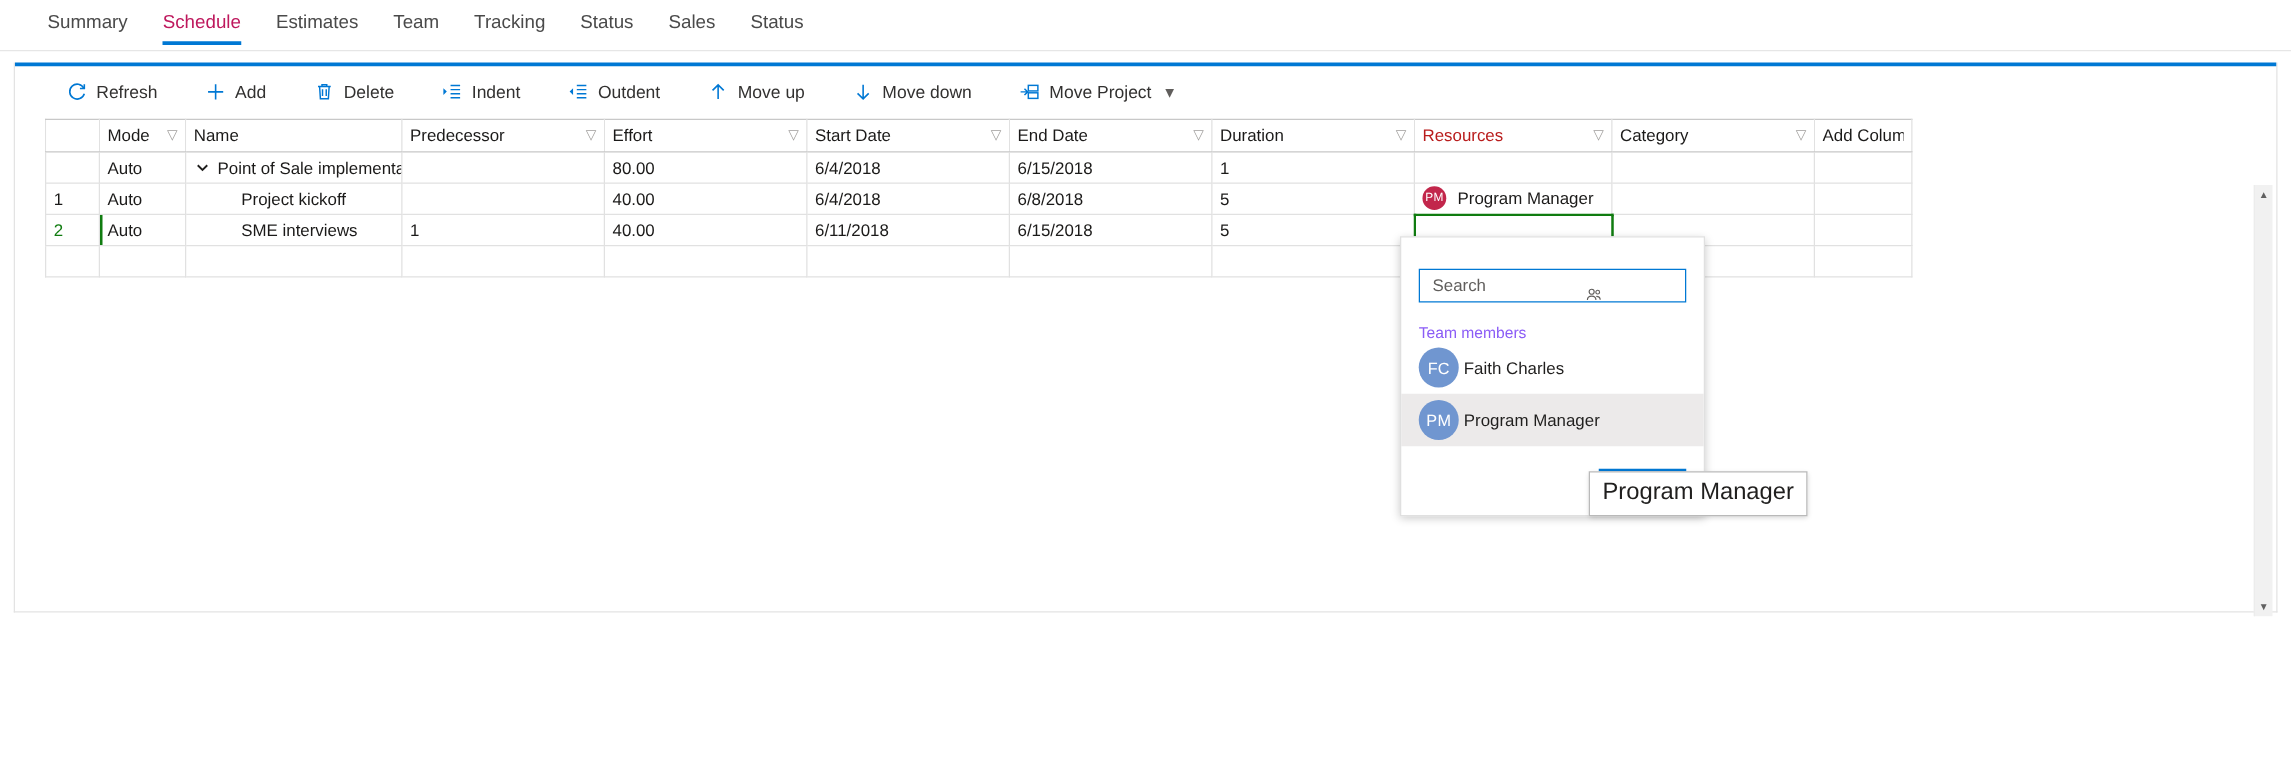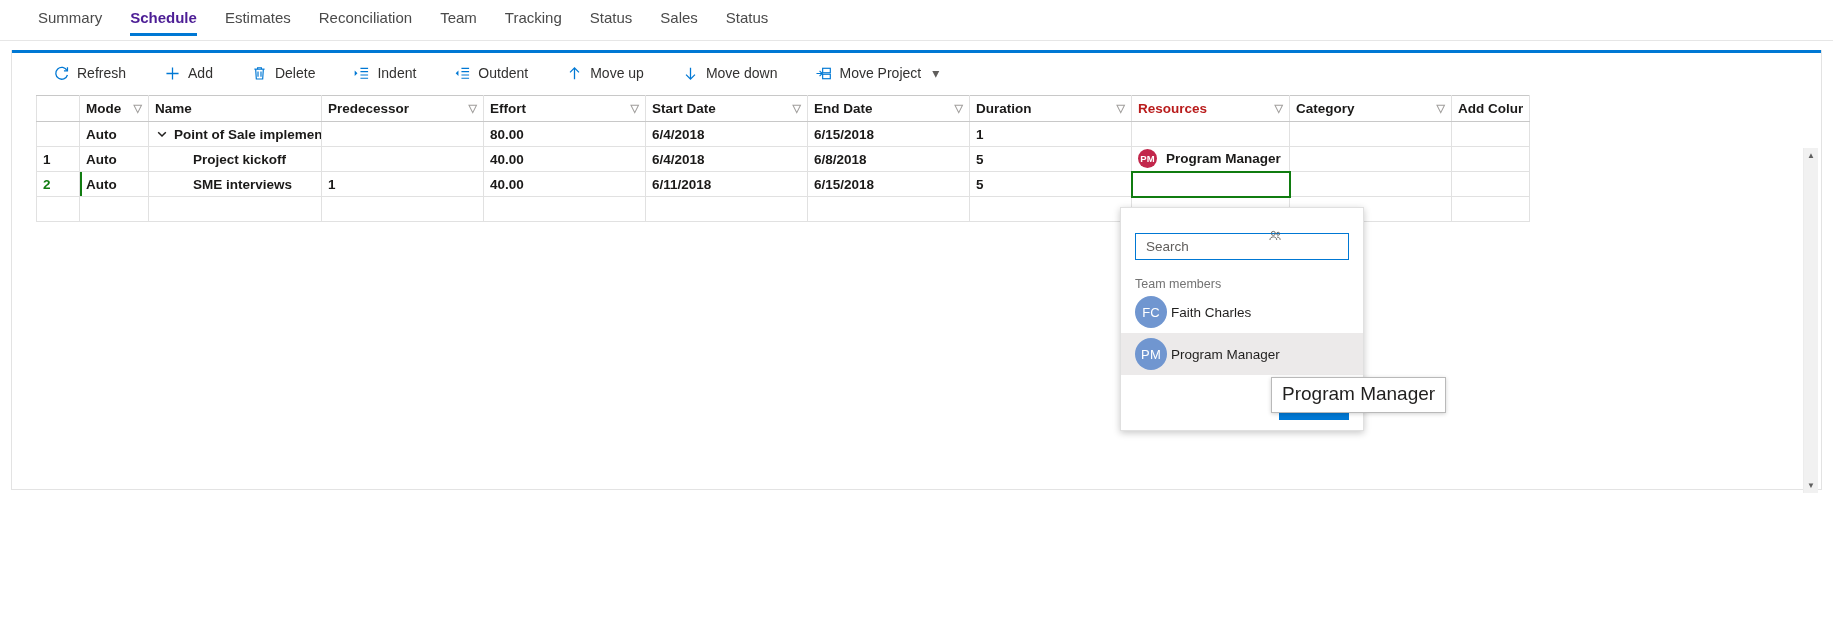--- a/index.html
+++ b/index.html
@@ -29,21 +29,21 @@
     font-size: 15px;
   }
   .tab {
     position: relative;
     padding: 9px 14px 11px 14px;
     color: #4a4a4a;
     cursor: pointer;
     white-space: nowrap;
     line-height: 18px;
   }
-  .tab.active { color: #4c1d95; font-weight: 700; }
+  .tab.active { color: #be185d; font-weight: 400; }
   .tab.active::after {
     content: "";
     position: absolute;
     left: 14px; right: 14px; bottom: 2px;
     height: 3px;
     background: #0078d4;
   }
   .tabs-rule {
     height: 3px;
     background: #0078d4;
@@ -104,21 +104,21 @@
     border-collapse: collapse;
     table-layout: fixed;
     width: 1493px;
     font-size: 13.5px;
     color: #1b1a19;
   }
   table.grid th, table.grid td {
     border: 1px solid #e1e1e1;
     height: 25px;
     padding: 0 6px;
-    font-weight: bold;
+    font-weight: normal;
     text-align: left;
     vertical-align: middle;
     overflow: hidden;
     white-space: nowrap;
   }
   table.grid thead th {
     border-top: 1px solid #c8c8c8;
     border-bottom: 1px solid #c8c8c8;
     background: #ffffff;
     height: 26px;
@@ -217,21 +217,21 @@
     position: absolute;
     top: 15px; left: 0; right: 0;
     height: 0px;
     background: #cdcdcd;
   }
 
   
   .picker {
     position: absolute;
     left: 1120px;
-    top: 207px;
+    top: 189px;
     width: 244px;
     height: 224px;
     background: #ffffff;
     border: 1px solid #e0e0e0;
     box-shadow: 0 2px 7px rgba(0,0,0,.22);
     z-index: 40;
   }
   .picker .searchbox {
     margin: 25px 14px 0 14px;
     height: 27px;
@@ -246,21 +246,21 @@
     font-family: "Liberation Sans", sans-serif;
     font-size: 13.5px;
     color: #201f1e;
     background: transparent;
   }
   .picker .searchbox input::placeholder { color: #605e5c; }
 
   .picker .grouphdr {
     margin: 17px 0 0 14px;
     font-size: 12.5px;
-    color: #737373;
+    color: #8b5cf6;
   }
   .picker .person {
     display: flex;
     align-items: center;
     gap: 4px;
     height: 42px;
     padding: 0 14px;
     cursor: pointer;
     font-size: 13.5px;
     color: #201f1e;
@@ -312,21 +312,20 @@
 </style>
 </head>
 <body>
 
 <div class="app">
 
   <div class="tabstrip">
     <div class="tab"><span>Summary</span></div>
     <div class="tab active"><span>Schedule</span></div>
     <div class="tab"><span>Estimates</span></div>
-    <div class="tab"><span>Reconciliation</span></div>
     <div class="tab"><span>Team</span></div>
     <div class="tab"><span>Tracking</span></div>
     <div class="tab"><span>Status</span></div>
     <div class="tab"><span>Sales</span></div>
     <div class="tab"><span>Status</span></div>
   </div>
   <div class="tabs-rule-thin"></div>
 
   <div class="card">
     <div class="tabs-rule"></div>

